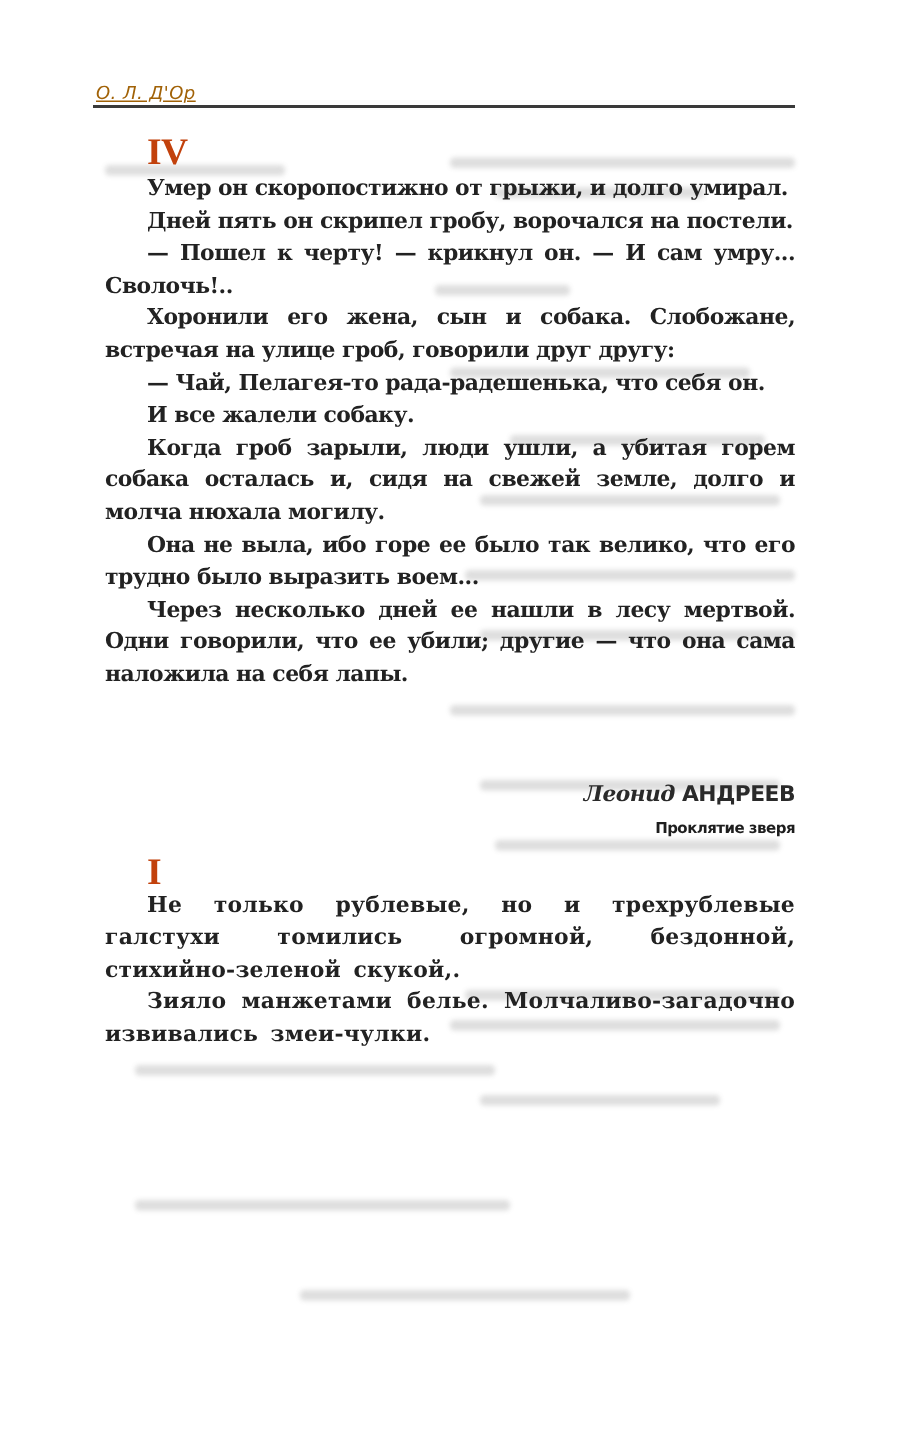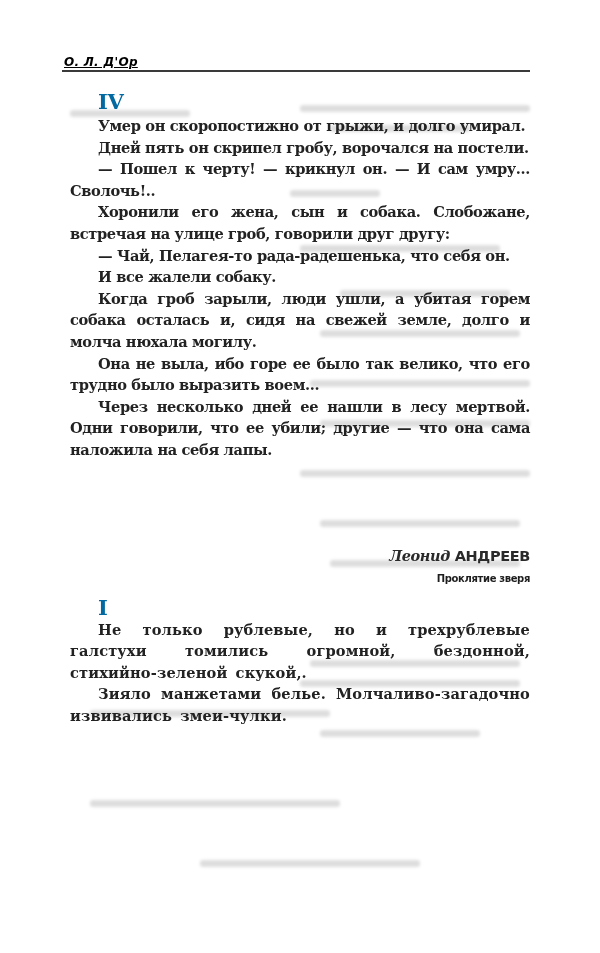--- a/index.html
+++ b/index.html
@@ -37,53 +37,54 @@
   .running-head {
     position: relative;
     height: 22px;
     border-bottom: 2.5px solid #3a3a3a;
   }
   .running-head .author {
     position: absolute;
     left: 2px;
     bottom: 1px;
     font-family: "DejaVu Sans", "Liberation Sans", sans-serif;
-    font-weight: bold;
+    font-weight: normal;
     font-style: italic;
     font-size: 12px;
-    color: #000000;
+    color: #a16207;
     text-decoration: underline;
     letter-spacing: 0.3px;
   }
   .body-text {
     margin-top: 9px;
     padding-left: 8px;
     padding-right: 0;
     font-size: 14.6px;
     line-height: 21.6px;
     font-weight: bold;
     text-align: justify;
     hyphens: manual;
     letter-spacing: -0.35px;
     color: #222;
   }
   .body-text p {
     margin: 0;
     text-indent: 28px;
   }
   .section-num {
-    font-size: 21px;
+    font-size: 25px;
     font-weight: bold;
     margin: 17px 0 0 28px;
     line-height: 26px;
-    color: #0369a1;
+    color: #c2410c;
+    font-family: Liberation Serif, serif;
   }
   .byline {
     text-align: right;
-    margin-top: 84px;
+    margin-top: 58px;
     font-family: "DejaVu Sans", "Liberation Sans", sans-serif;
     font-size: 14.5px;
     line-height: 22px;
     color: #2a2a2a;
   }
   .byline .first {
     font-family: "DejaVu Serif", "Liberation Serif", serif;
     font-style: italic;
   }
   .story-title {

